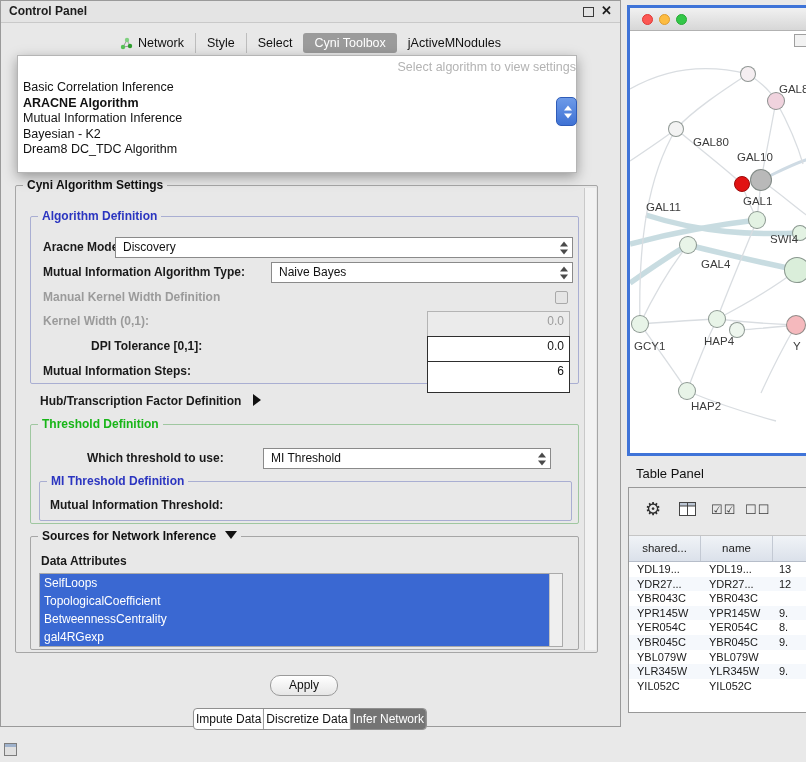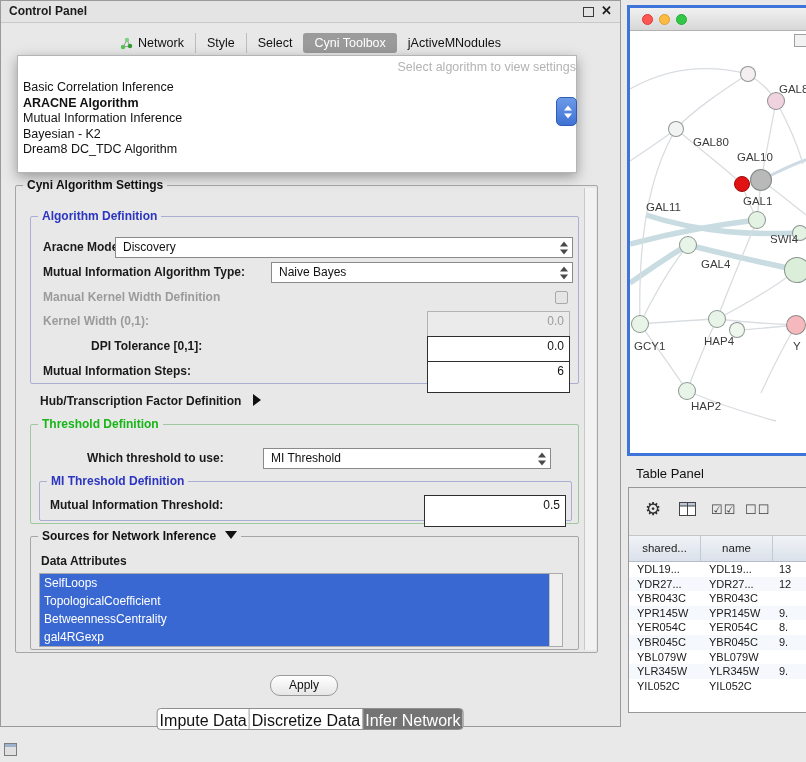--- a/index.html
+++ b/index.html
@@ -75,21 +75,21 @@
   .attr-item{height:18px;line-height:18px;background:#3a68d2;color:#fff;font-size:12px;
     padding-left:4px;width:calc(100% - 13px);box-sizing:border-box;white-space:nowrap;}
   .attr-scroll{position:absolute;right:0;top:0;bottom:0;width:13px;background:#efefef;border-left:1px solid #c2c2c2;box-sizing:border-box;}
 
   .apply-btn{position:absolute;left:269px;top:674px;width:68px;height:21px;border:1px solid #9a9a9a;
     border-radius:10px;background:linear-gradient(#ffffff,#e6e6e6);font-size:12px;color:#111;
     text-align:center;line-height:19px;box-sizing:border-box;}
 
   .seg-tabs{position:absolute;left:309px;top:707px;transform:translateX(-50%);display:flex;
     border:1px solid #8f8f8f;border-radius:4px;overflow:hidden;background:#fff;height:22px;box-sizing:border-box;}
-  .seg{font-size:16px;color:#111;padding:3px 2px;border-left:1px solid #9a9a9a;white-space:nowrap;}
+  .seg{font-size:12px;color:#111;padding:3px 2px;border-left:1px solid #9a9a9a;white-space:nowrap;}
   .seg:first-child{border-left:none;}
   .seg.active{background:#747474;color:#fff;}
 
   
   .net-window{position:absolute;left:627px;top:5px;width:185px;height:451px;
     border:3px solid #3f74d8;background:#fff;box-sizing:border-box;}
   .net-titlebar{position:absolute;left:0;top:0;width:100%;height:23px;
     background:linear-gradient(#f1f1f1,#d7d7d7);border-bottom:1px solid #b2b2b2;box-sizing:border-box;}
   .tl{position:absolute;top:6px;width:11px;height:11px;border-radius:50%;box-sizing:border-box;}
   .tl.red{left:12px;background:#fc5753;border:1px solid #df3834;}
@@ -195,21 +195,20 @@
 
         <span class="lbl" style="left:56px;top:23px;">Which threshold to use:</span>
         <div class="combo" style="left:192px;top:23px;width:288px;margin-left:40px;">
           <span>MI Threshold</span>
           <span class="arrows"></span>
         </div>
 
         <div class="group b-blue" style="left:8px;top:56px;width:533px;height:40px;">
           <span class="group-legend t-blue">MI Threshold Definition</span>
           <span class="lbl" style="left:10px;top:13px;">Mutual Information Threshold:</span>
-          <div class="tinput" style="left:384px;top:13px;width:142px;">0.5</div>
         </div>
       </div>
 
       <div class="group" style="left:14px;top:350px;width:549px;height:114px;">
         <span class="group-legend">
           <span>Sources for Network Inference</span>
           <span class="tri-down"></span>
         </span>
         <span class="lbl" style="left:10px;top:14px;">Data Attributes</span>
         <div class="attr-list" style="left:8px;top:36px;width:524px;height:74px;">

